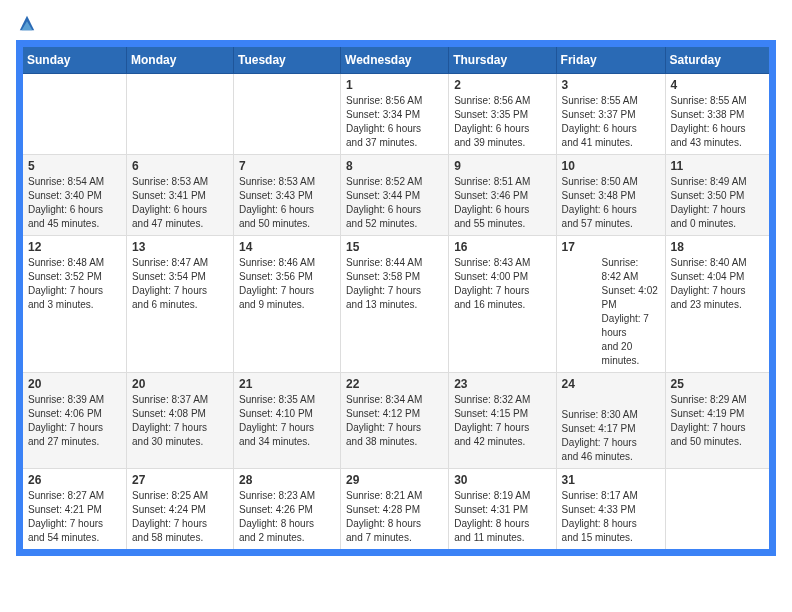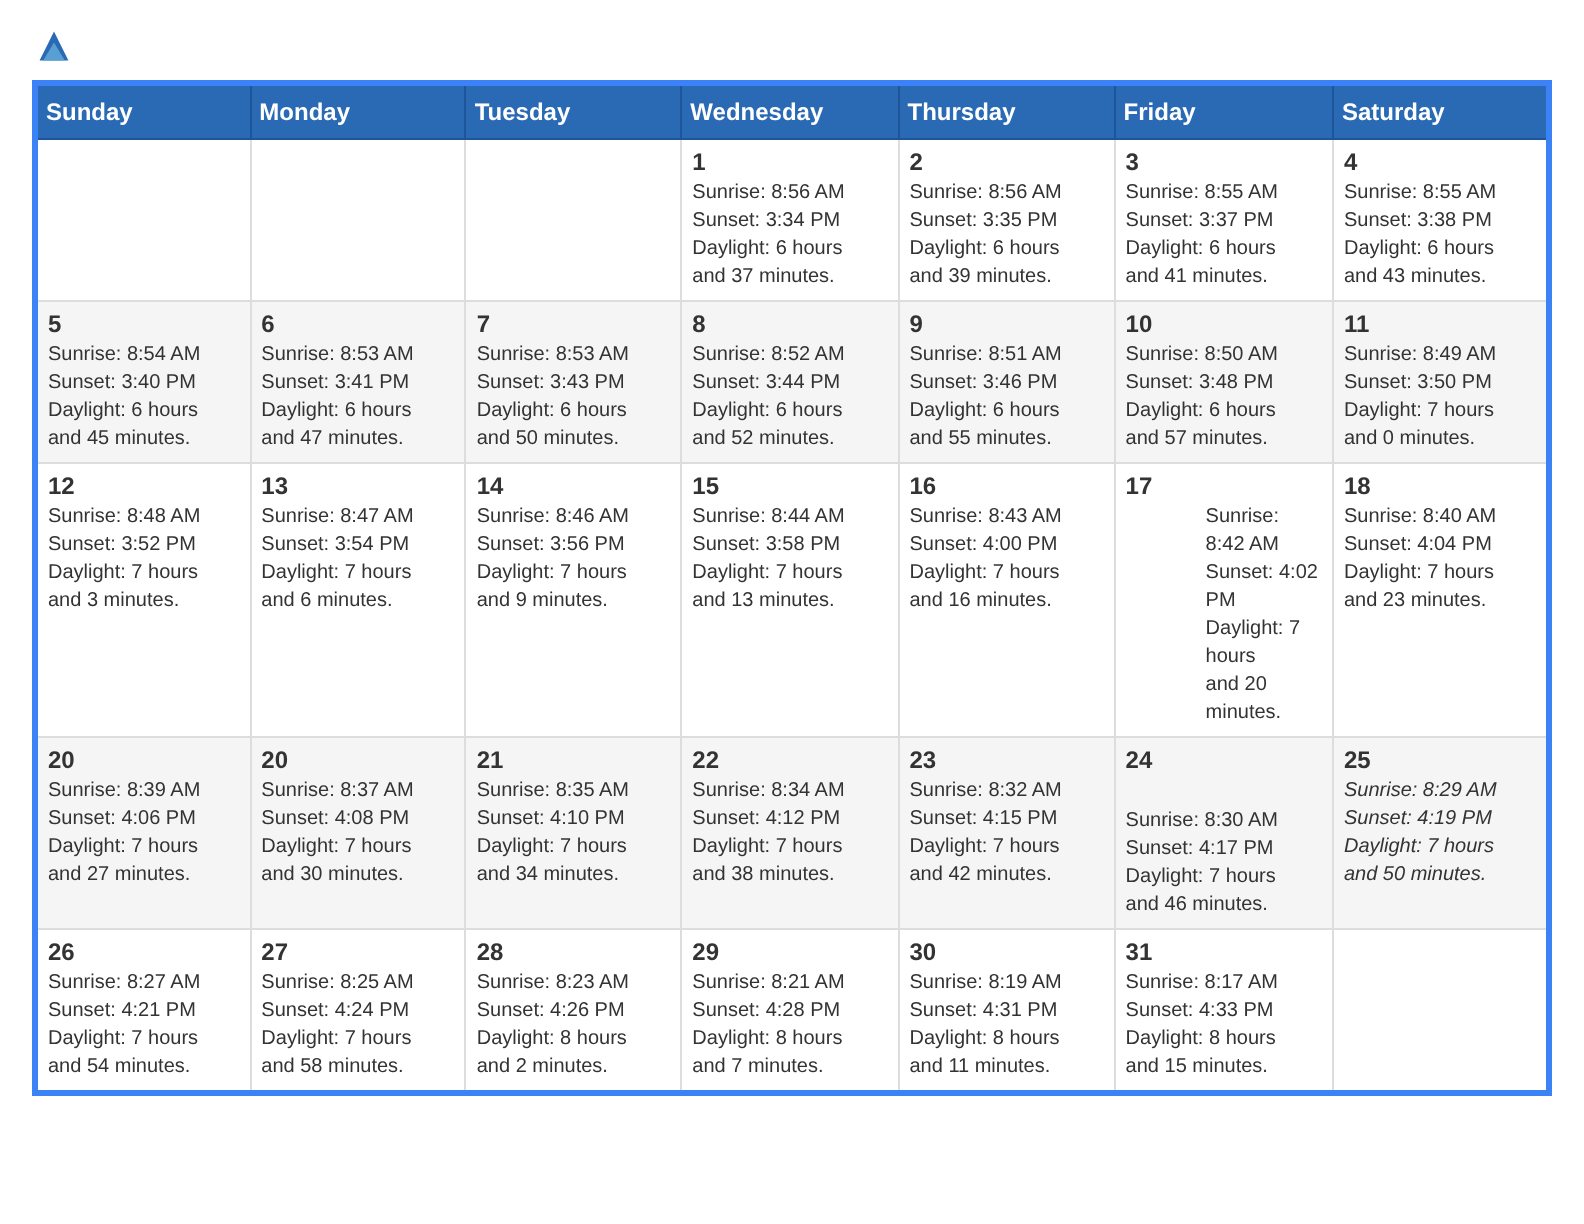--- a/index.html
+++ b/index.html
@@ -49,21 +49,21 @@
       font-weight: bold;
       color: #333;
     }
     .location {
       font-size: 14px;
       color: #555;
     }
     .calendar {
       width: 100%;
       border-collapse: collapse;
-      border: 3px solid #3b82f6;
+      border: 7px solid #3b82f6;
     }
     .calendar th {
       background-color: #2a6ab5;
       color: #fff;
       font-size: 12px;
       font-weight: bold;
       padding: 6px 4px;
       text-align: left;
       border: 1px solid #1e559a;
     }
@@ -311,21 +311,21 @@
         </td>
         <td>
           <span class="day-num">24</span>
           <div class="day-info" style="white-space: pre-line; margin-top: 17px;">Sunrise: 8:30 AM
 Sunset: 4:17 PM
 Daylight: 7 hours
 and 46 minutes.</div>
         </td>
         <td>
           <span class="day-num">25</span>
-          <div class="day-info" style="white-space: pre-line; font-style: italic;">Sunrise: 8:29 AM
+          <div class="day-info" style="white-space: pre-line;">Sunrise: 8:29 AM
 Sunset: 4:19 PM
 Daylight: 7 hours
 and 50 minutes.</div>
         </td>
       </tr>
       <tr class="row-odd">
         <td>
           <span class="day-num">26</span>
           <div class="day-info" style="white-space: pre-line;">Sunrise: 8:27 AM
 Sunset: 4:21 PM

